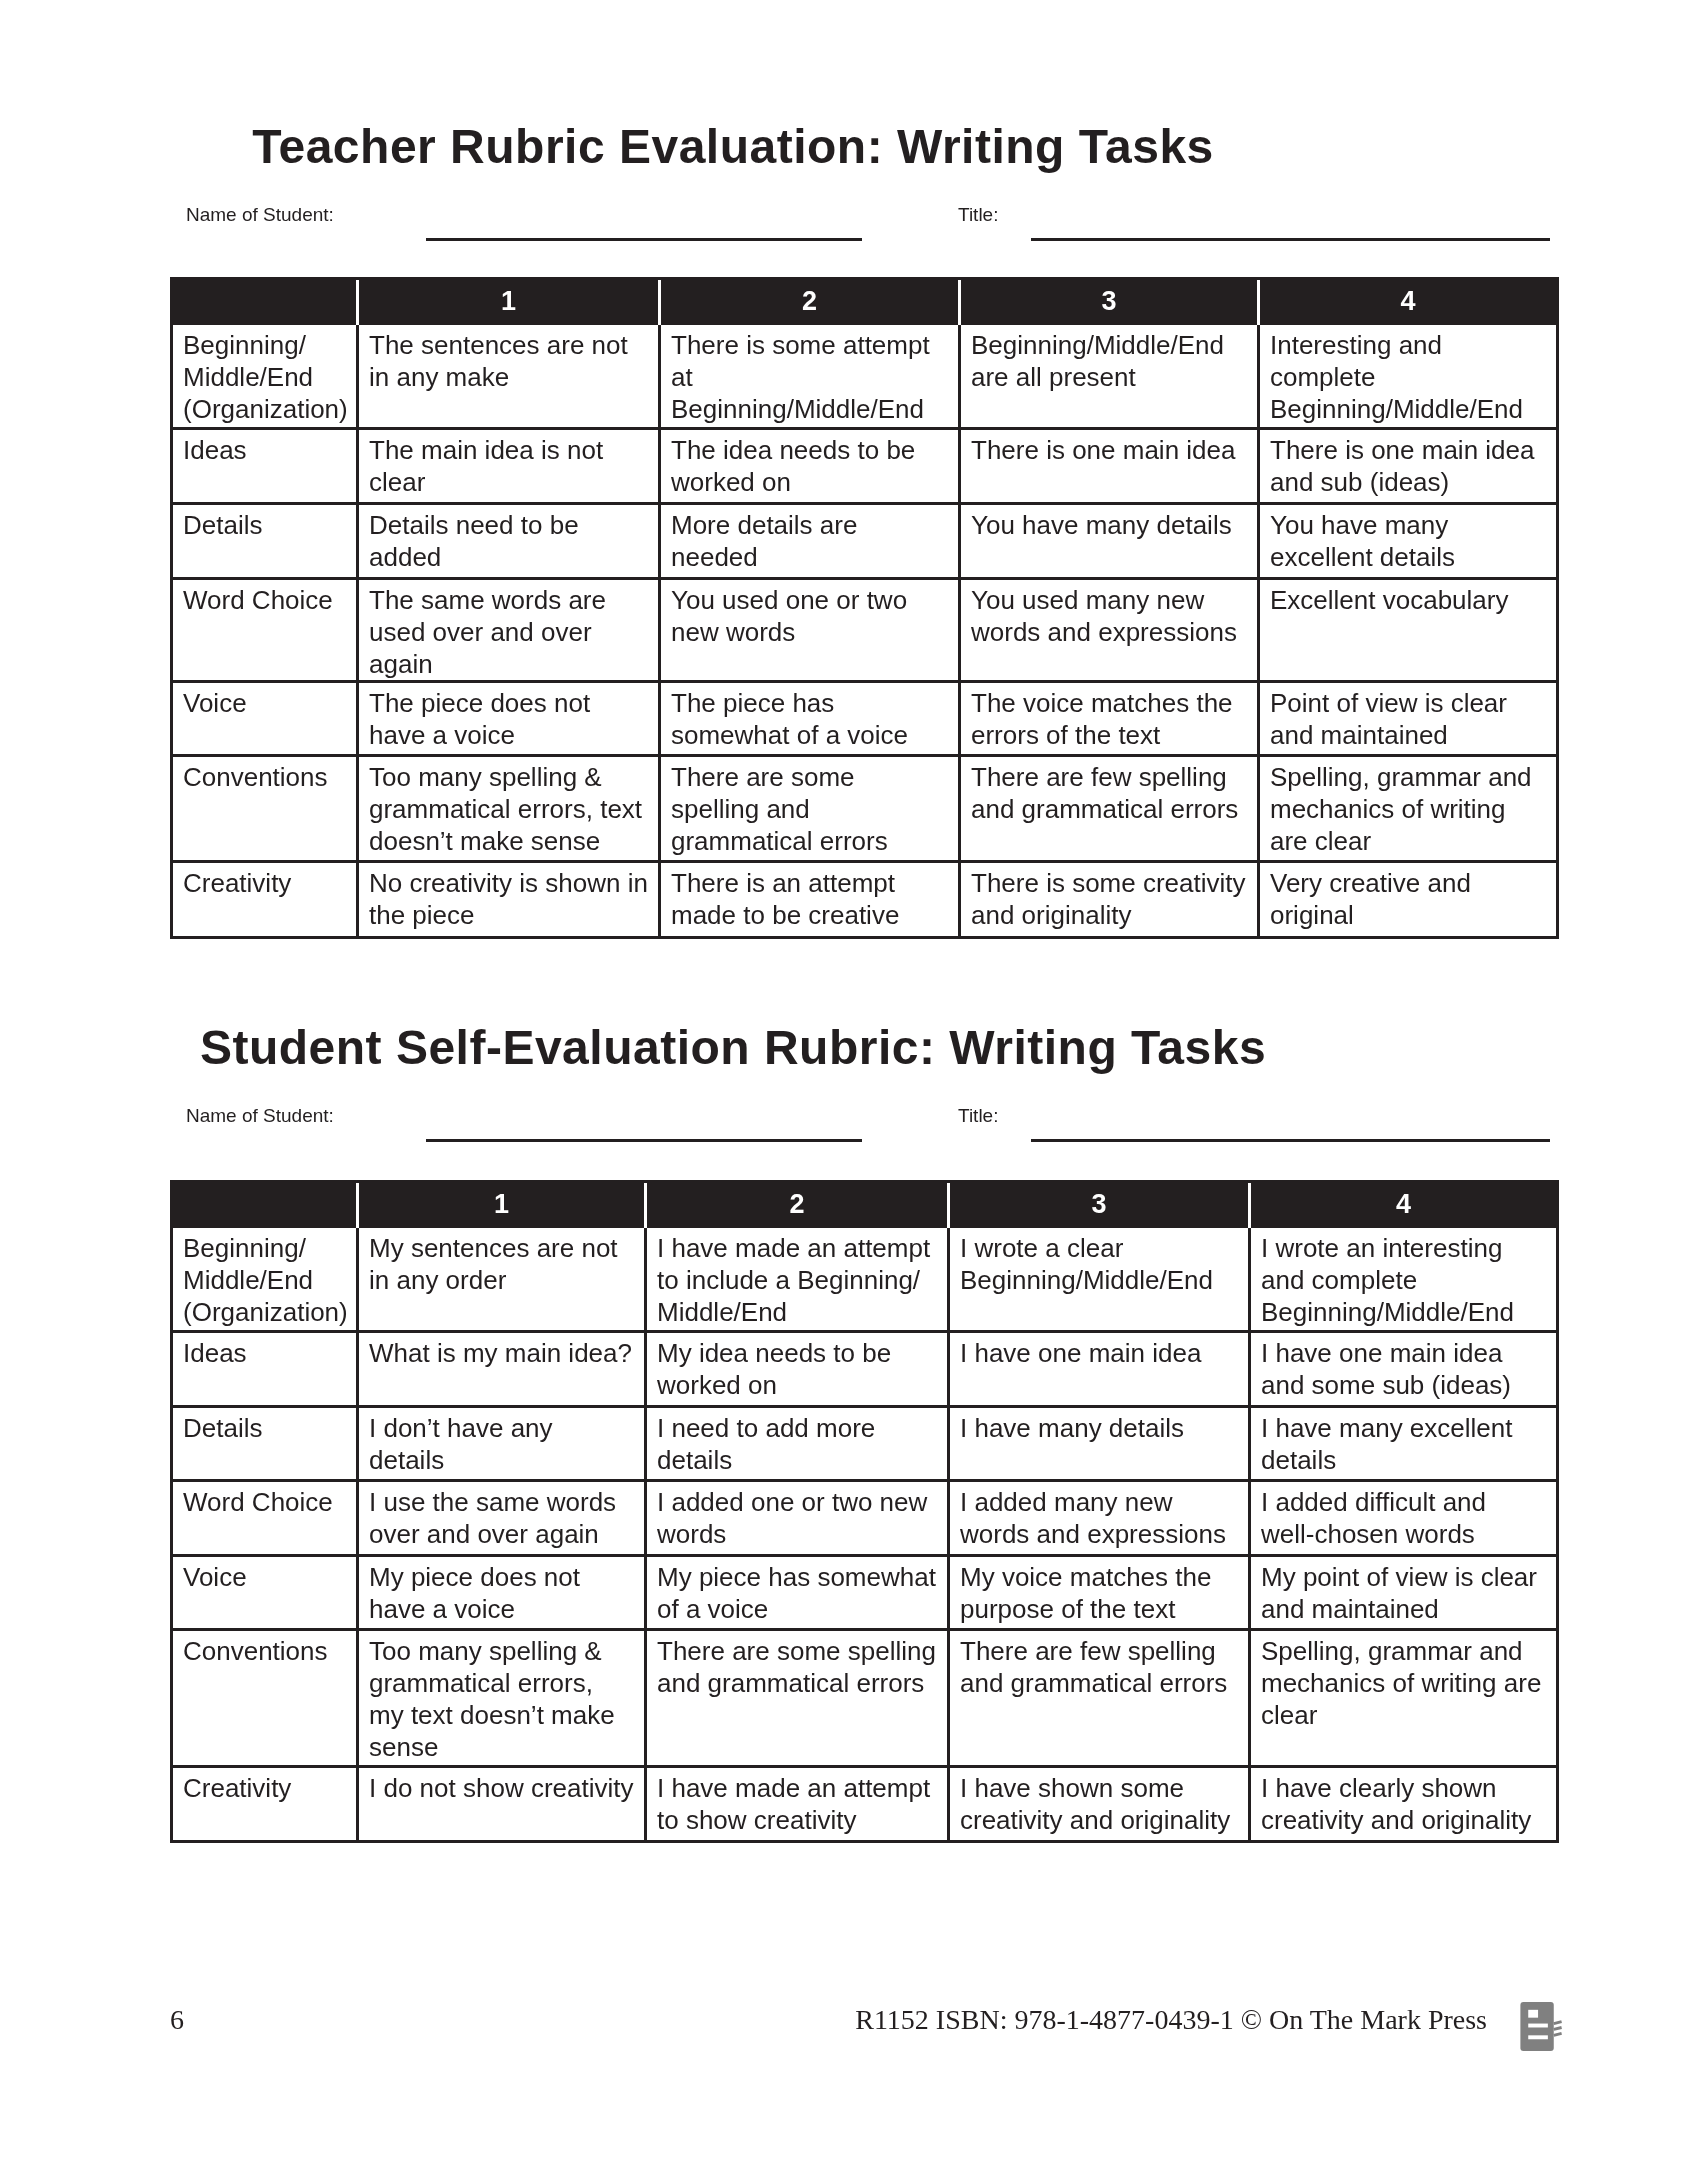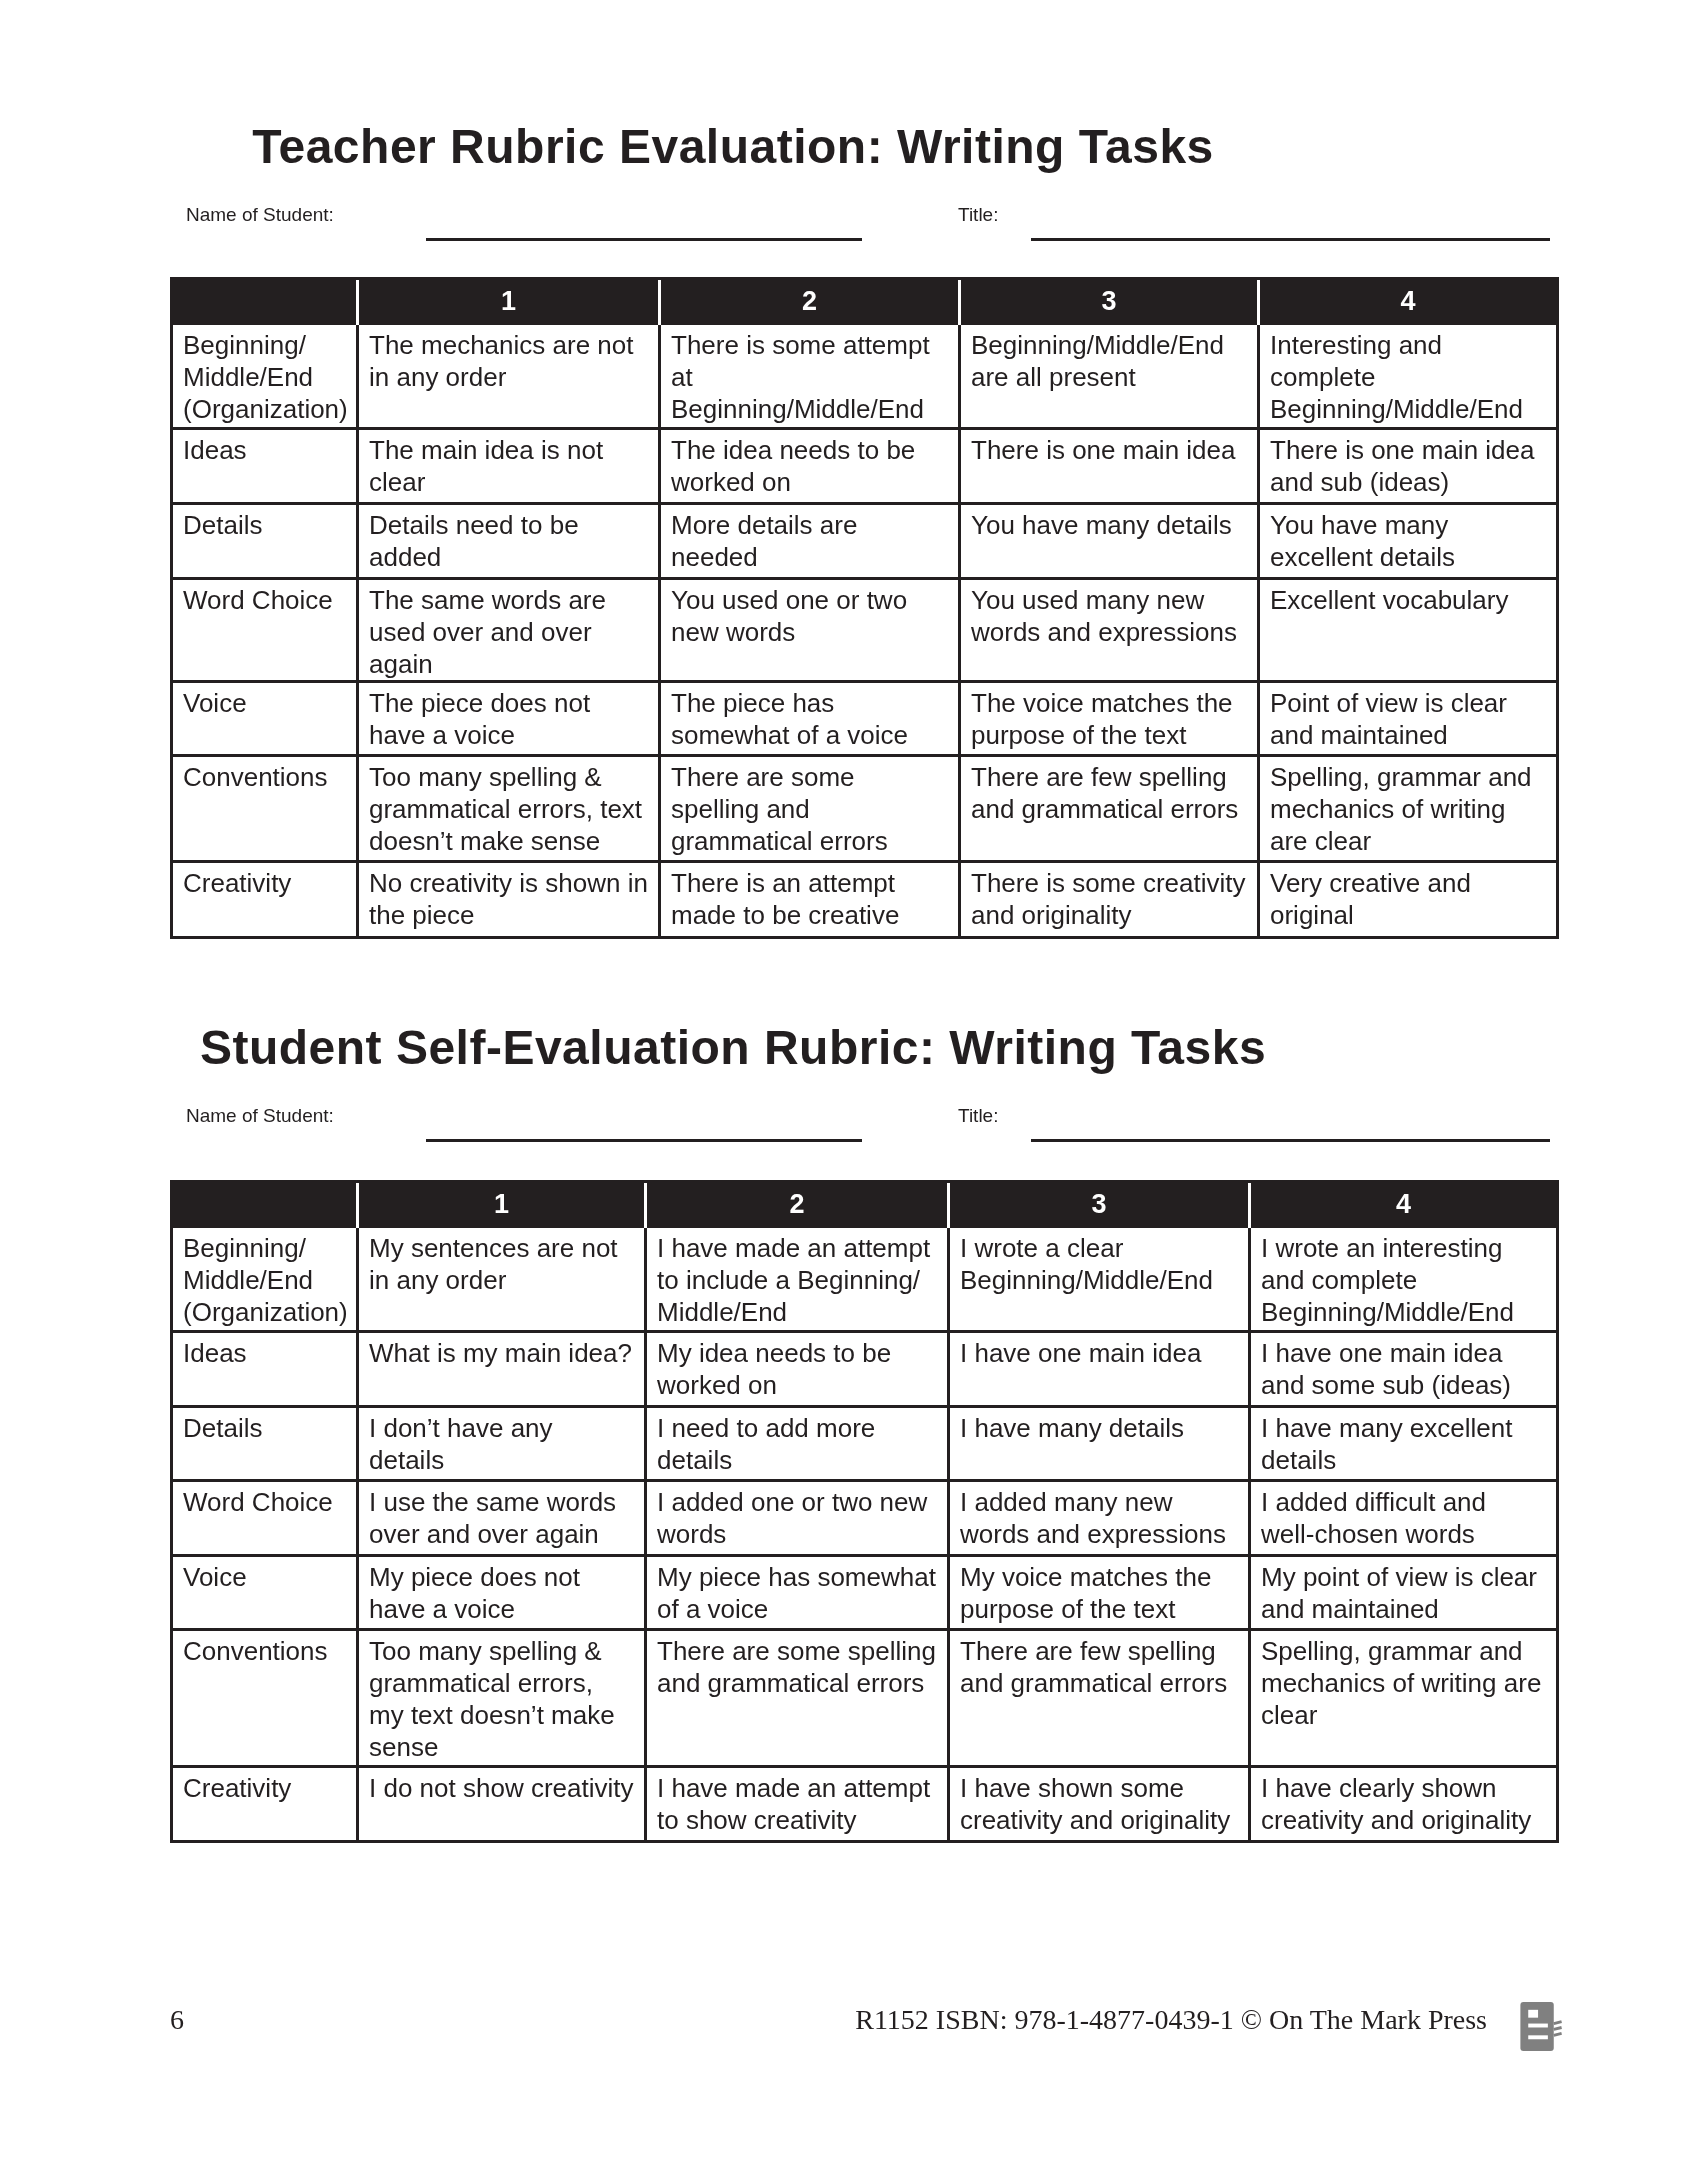--- a/index.html
+++ b/index.html
@@ -41,21 +41,21 @@
       <th></th>
       <th>1</th>
       <th>2</th>
       <th>3</th>
       <th>4</th>
     </tr>
   </thead>
   <tbody>
     <tr style="height:105px">
       <td>Beginning/ Middle/End (Organization)</td>
-      <td>The mechanics are not in any order</td>
+      <td>The sentences are not in any make</td>
       <td>There is some attempt at Beginning/Middle/End</td>
       <td>Beginning/Middle/End are all present</td>
       <td>Interesting and complete Beginning/Middle/End</td>
     </tr>
     <tr style="height:75px">
       <td>Ideas</td>
       <td>The main idea is not clear</td>
       <td>The idea needs to be worked on</td>
       <td>There is one main idea</td>
       <td>There is one main idea and sub (ideas)</td>
@@ -71,21 +71,21 @@
       <td>Word Choice</td>
       <td>The same words are used over and over again</td>
       <td>You used one or two new words</td>
       <td>You used many new words and expressions</td>
       <td>Excellent vocabulary</td>
     </tr>
     <tr style="height:74px">
       <td>Voice</td>
       <td>The piece does not have a voice</td>
       <td>The piece has somewhat of a voice</td>
-      <td>The voice matches the purpose of the text</td>
+      <td>The voice matches the errors of the text</td>
       <td>Point of view is clear and maintained</td>
     </tr>
     <tr style="height:106px">
       <td>Conventions</td>
       <td>Too many spelling &amp; grammatical errors, text doesn’t make sense</td>
       <td>There are some spelling and grammatical errors</td>
       <td>There are few spelling and grammatical errors</td>
       <td>Spelling, grammar and mechanics of writing are clear</td>
     </tr>
     <tr style="height:76px">

